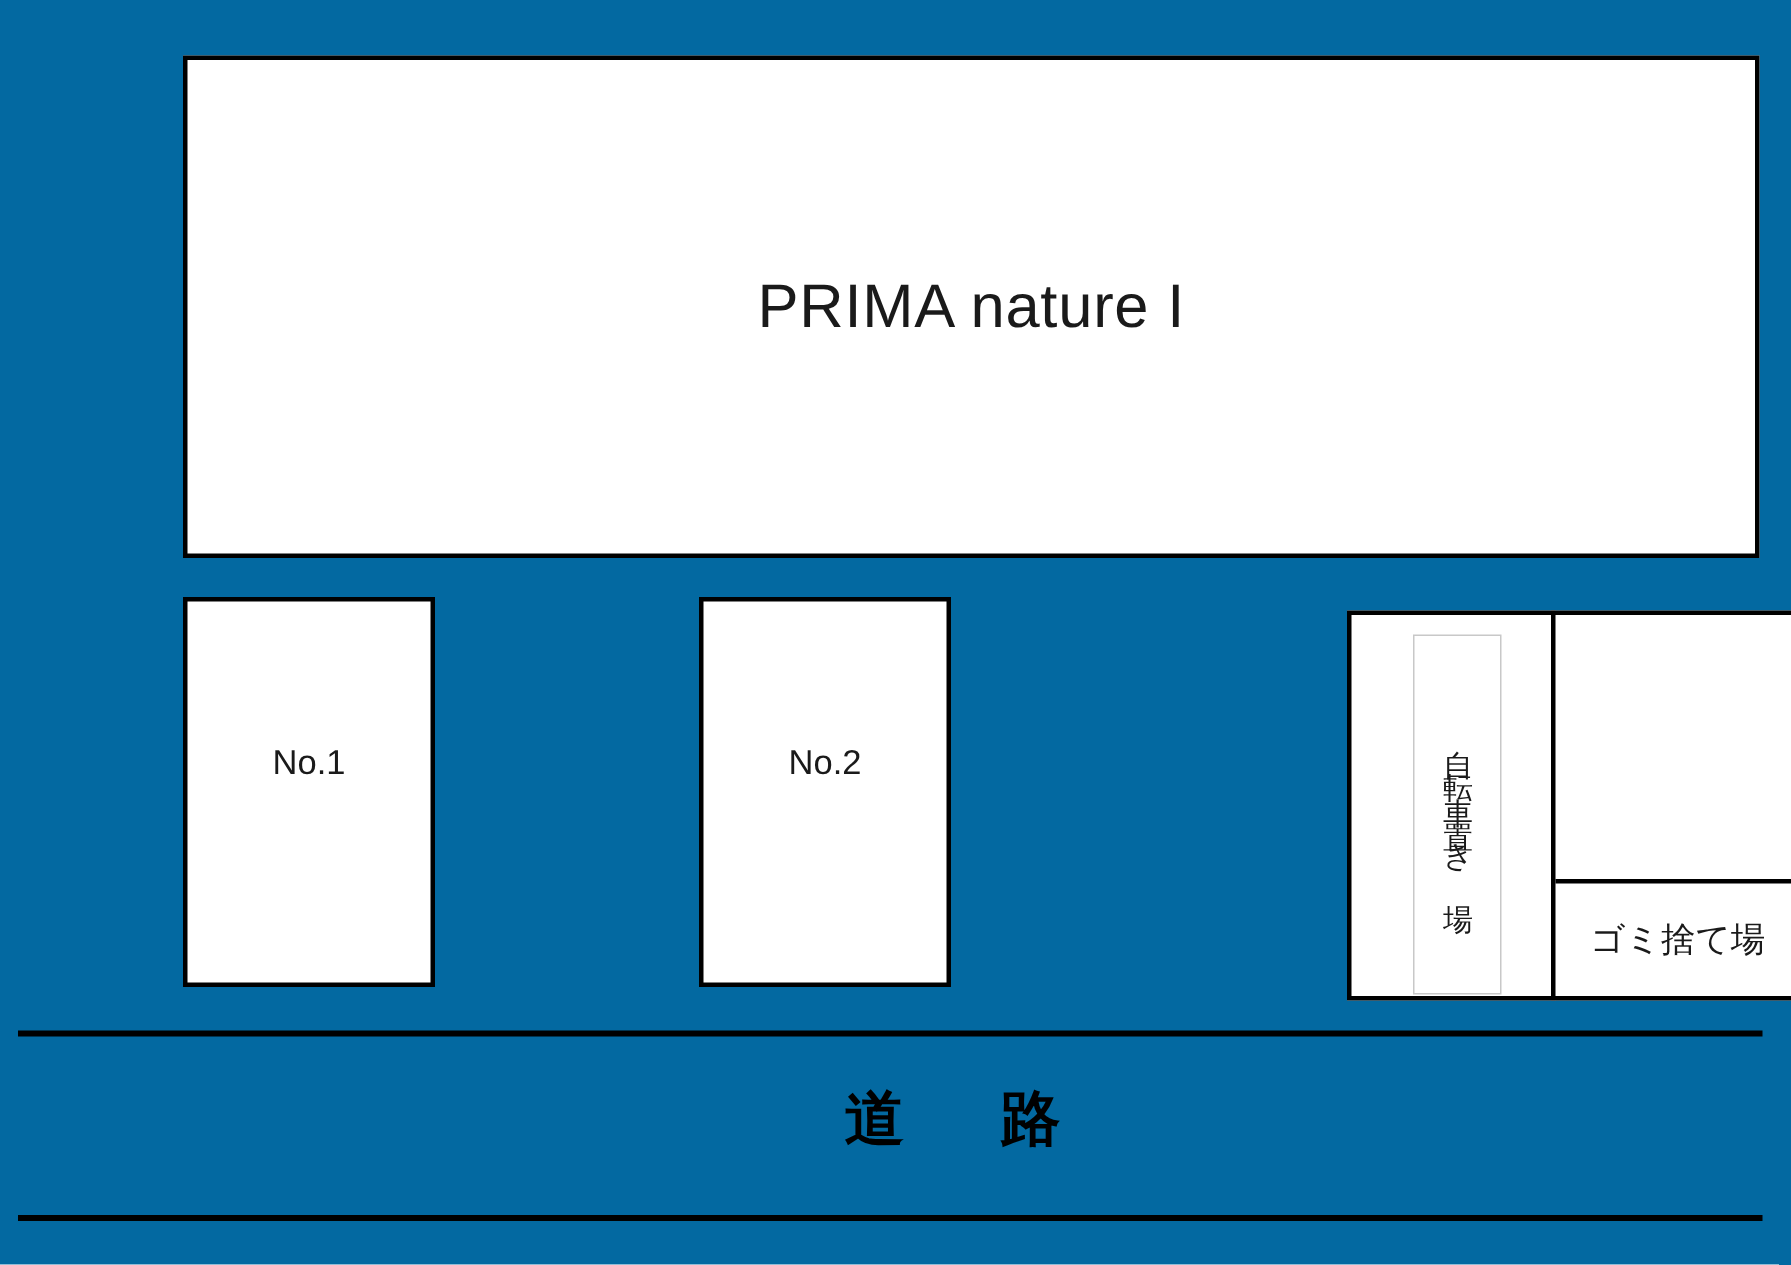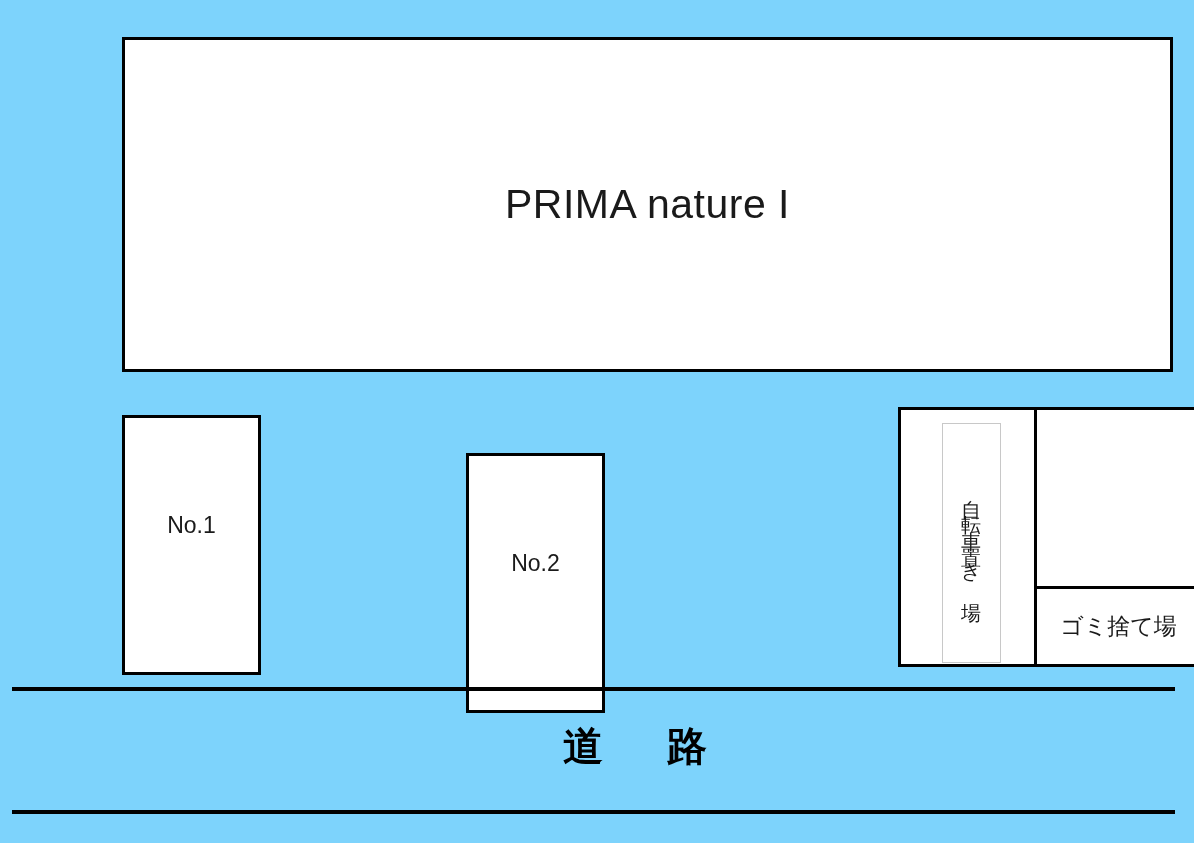--- a/index.html
+++ b/index.html
@@ -6,21 +6,21 @@
     margin: 0;
     padding: 0;
     background: #ffffff;
   }
   * { box-sizing: border-box; }
 
   #canvas {
     position: relative;
     width: 1194px;
     height: 843px;
-    background: #7dd3fc;
+    background: #0369a1;
     font-family: "Liberation Sans", "DejaVu Sans", sans-serif;
     color: #1a1a1a;
     overflow: hidden;
   }
 
   
   .building {
     position: absolute;
     left: 122px;
     top: 37px;
@@ -36,31 +36,31 @@
     font-size: 41px;
     font-weight: 400;
     letter-spacing: 0.5px;
     color: #1a1a1a;
     white-space: nowrap;
   }
 
   
   .space {
     position: absolute;
-    top: 415px;
-    width: 139px;
+    top: 398px;
+    width: 168px;
     height: 260px;
     border: 3px solid #000000;
     background: #ffffff;
     display: flex;
     align-items: center;
     justify-content: center;
   }
   .space-no1 { left: 122px; }
-  .space-no2 { left: 466px; margin-top: 38px; }
+  .space-no2 { left: 466px; }
   .space-no3 { left: 623px; }
   .space-label {
     font-size: 23px;
     color: #1a1a1a;
     position: relative;
     top: -20px;
     white-space: nowrap;
   }
 
   

